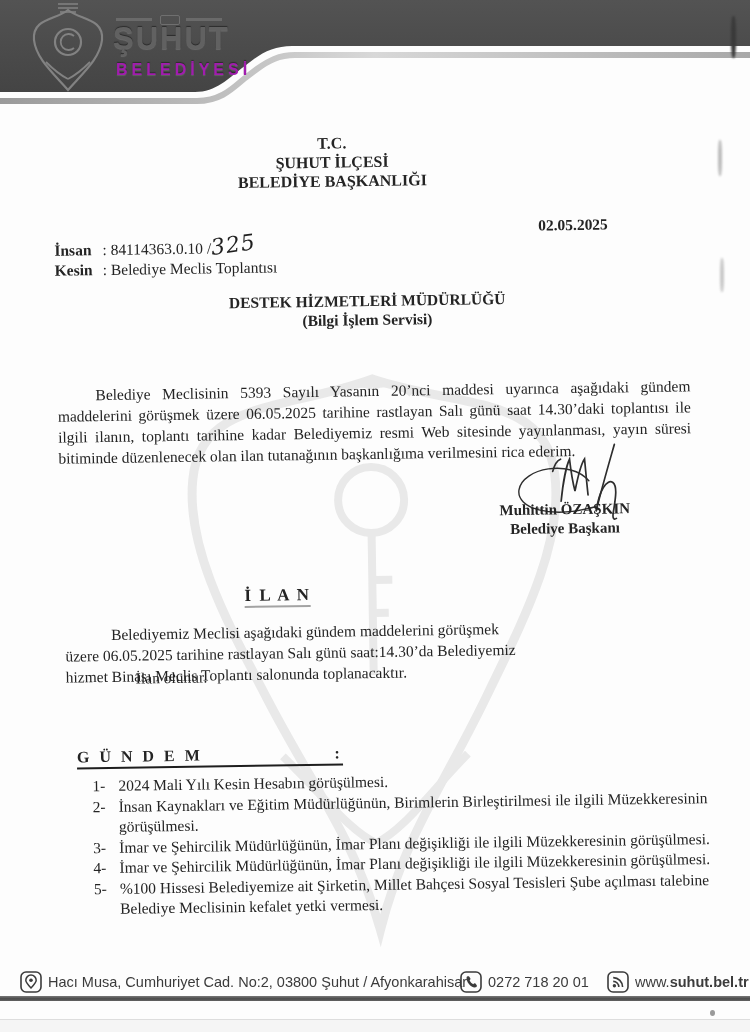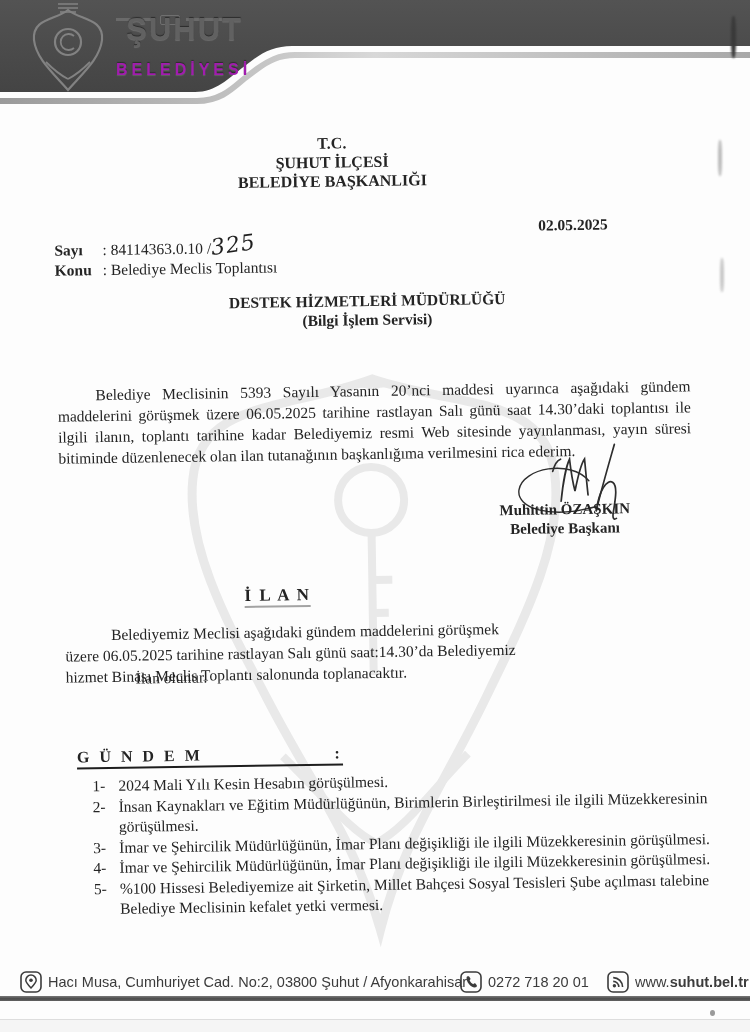--- a/index.html
+++ b/index.html
@@ -5,25 +5,24 @@
   html,body{margin:0;padding:0;}
   body{
     width:750px;height:1032px;position:relative;overflow:hidden;
     background:#fdfdfd;
     font-family:"Liberation Serif", serif;
     color:#242424;
   }
   
   .header{position:absolute;left:0;top:0;width:750px;height:118px;}
   .logo-title{
-    position:absolute;left:113px;top:12px;width:130px;
+    position:absolute;left:113px;top:21px;width:130px;
     font-family:"Liberation Sans",sans-serif;font-weight:bold;font-size:31px;
     letter-spacing:2px;color:#616161;
     text-shadow:0 1px 1px rgba(255,255,255,.18), 0 -1px 1px rgba(0,0,0,.45);
-    text-align:right;
   }
   .logo-sub{
     position:absolute;left:116px;top:61px;width:160px;
     font-family:"Liberation Sans",sans-serif;font-weight:bold;font-size:16px;
     letter-spacing:4px;color:#a21caf;
     text-shadow:0 1px 1px rgba(255,255,255,.15), 0 -1px 1px rgba(0,0,0,.4);
   }
   .logo-ornament{position:absolute;top:18px;height:3px;background:#6a6a6a;}
   .logo-ornament.l{left:116px;width:36px;}
   .logo-ornament.r{left:186px;width:36px;}
@@ -134,26 +133,26 @@
   <div class="letterhead">
     <div>T.C.</div>
     <div>ŞUHUT İLÇESİ</div>
     <div>BELEDİYE BAŞKANLIĞI</div>
   </div>
 
   <div class="date">02.05.2025</div>
 
   <div class="meta">
     <div class="meta-row">
-      <span class="meta-label">Sayı</span>
+      <span class="meta-label">İnsan</span>
       <span>: 84114363.0.10 /</span>
       <span class="handwritten">325</span>
     </div>
     <div class="meta-row">
-      <span class="meta-label">Konu</span>
+      <span class="meta-label">Kesin</span>
       <span>: Belediye Meclis Toplantısı</span>
     </div>
   </div>
 
   <div class="dept">
     <div>DESTEK HİZMETLERİ MÜDÜRLÜĞÜ</div>
     <div>(Bilgi İşlem Servisi)</div>
   </div>
 
   <p class="bodypara">Belediye Meclisinin 5393 Sayılı Yasanın 20’nci maddesi uyarınca aşağıdaki gündem maddelerini görüşmek üzere 06.05.2025 tarihine rastlayan Salı günü saat 14.30’daki toplantısı ile ilgili ilanın, toplantı tarihine kadar Belediyemiz resmi Web sitesinde yayınlanması, yayın süresi bitiminde düzenlenecek olan ilan tutanağının başkanlığıma verilmesini rica ederim.</p>

